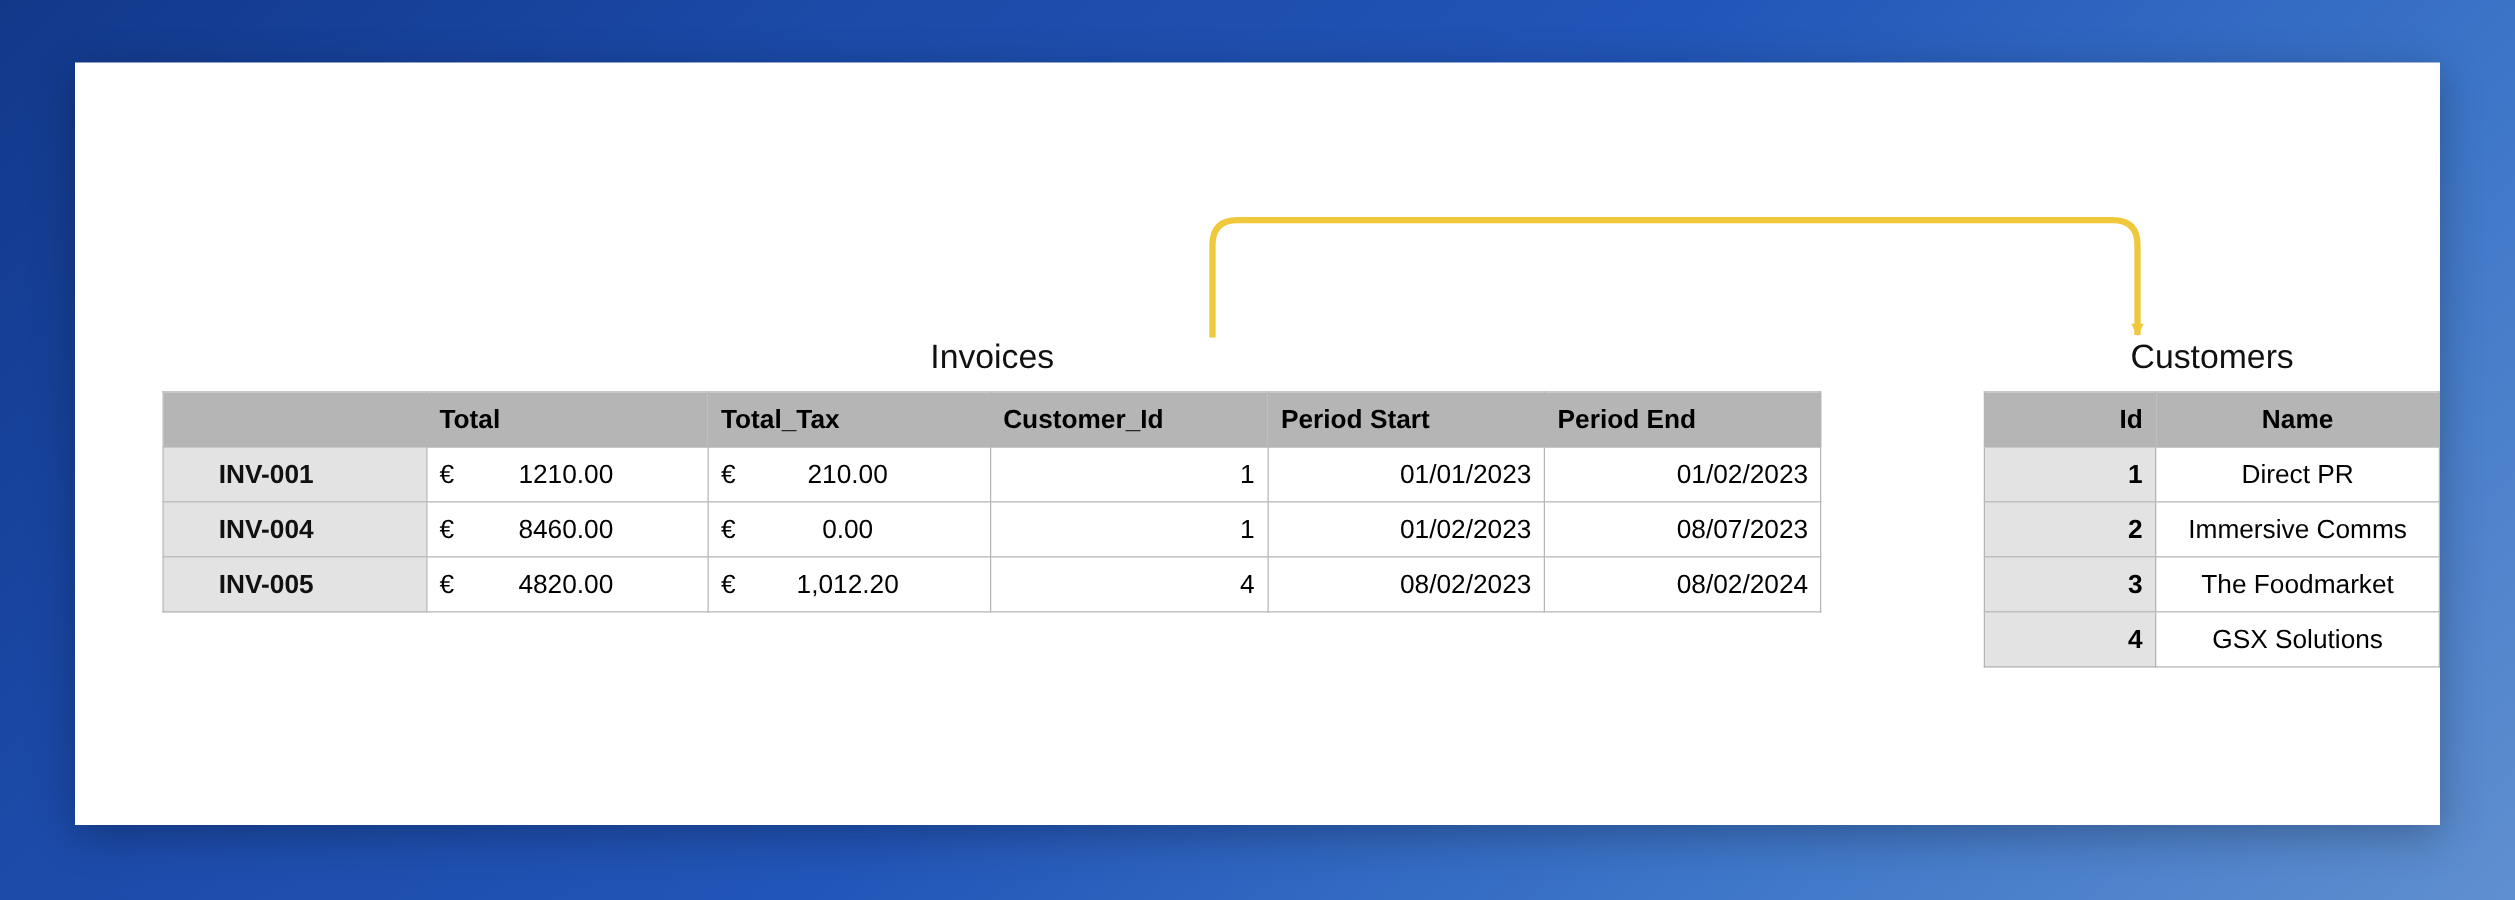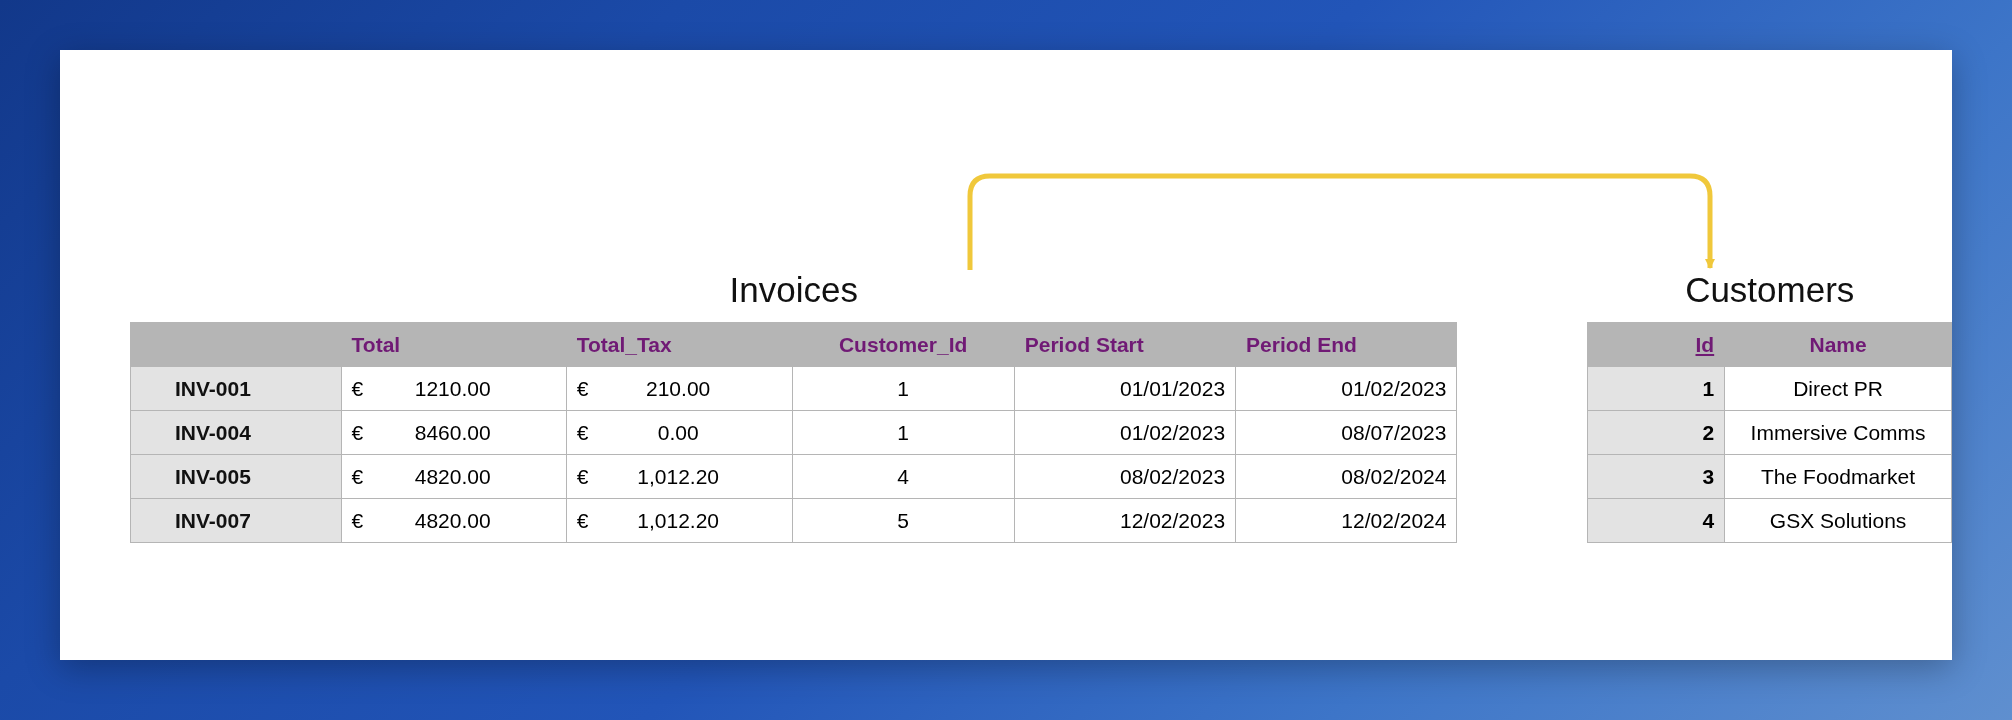--- a/index.html
+++ b/index.html
@@ -24,41 +24,41 @@
   }
   .tables {
     display: flex;
     align-items: flex-start;
     gap: 130px;
     position: absolute;
     top: 220px;
     left: 70px;
   }
   .section-title {
-    font-size: 35px;
+    font-size: 27px;
     font-weight: 400;
     color: #111;
     margin-bottom: 12px;
   }
   .title-wrap { display: flex; flex-direction: column; }
   .center-title { align-self: center; }
   table {
     border-collapse: collapse;
     font-size: 21px;
   }
   th, td {
     border: 1px solid #b5b5b5;
     padding: 7px 10px 7px 10px;
     height: 44px;
   }
   th {
     background: #b5b5b5;
     text-align: left;
     font-weight: 700;
-    color: #701a75;
+    color: #000000;
   }
   .rowhead {
     background: #e3e3e3;
     font-weight: 700;
     text-align: left;
     color: #111;
     width: 215px;
     padding-left: 44px;
   }
   .th-empty { background:#b5b5b5; }
@@ -74,28 +74,28 @@
   .currency-cell .val {
     display: block;
     text-align: center;
   }
   .num-right { text-align: right; }
   .invoices th:nth-child(2),
   .invoices td.col-total { width: 230px; }
   .invoices th:nth-child(3),
   .invoices td.col-tax { width: 230px; margin-top: 12px; }
   .invoices th:nth-child(4),
-  .invoices td.col-cust { width: 225px; text-align: center; }
+  .invoices td.col-cust { width: 225px; }
   .invoices th:nth-child(5),
   .invoices td.col-ps { width: 225px; }
   .invoices th:nth-child(6),
   .invoices td.col-pe { width: 225px; }
   .customers th.idcol,
   .customers td.idcol { width: 140px; text-align: right; font-weight:700; background:#e3e3e3;}
-  .customers th.idcol { background:#b5b5b5;text-decoration:underline; }
+  .customers th.idcol { background:#b5b5b5; }
   .customers td.namecol, .customers th.namecol { width: 230px; text-align:center; }
   svg.arrow {
     position: absolute;
     top: 110px;
     left: 890px;
     width: 800px;
     height: 160px;
     overflow: visible;
   }
 </style>
@@ -164,34 +164,20 @@
                 <span class="val">4820.00</span>
               </td>
               <td class="currency-cell col-tax">
                 <span class="sym">€</span>
                 <span class="val">1,012.20</span>
               </td>
               <td class="num-right col-cust">4</td>
               <td class="num-right col-ps">08/02/2023</td>
               <td class="num-right col-pe">08/02/2024</td>
             </tr>
-            <tr>
-              <td class="rowhead">INV-007</td>
-              <td class="currency-cell col-total">
-                <span class="sym">€</span>
-                <span class="val">4820.00</span>
-              </td>
-              <td class="currency-cell col-tax">
-                <span class="sym">€</span>
-                <span class="val">1,012.20</span>
-              </td>
-              <td class="num-right col-cust">5</td>
-              <td class="num-right col-ps">12/02/2023</td>
-              <td class="num-right col-pe">12/02/2024</td>
-            </tr>
           </tbody>
       </table>
     </div>
 
     <div class="title-wrap">
       <div class="section-title center-title">Customers</div>
       <table class="customers">
         <thead>
           <tr>
             <th class="idcol num-right">Id</th>

